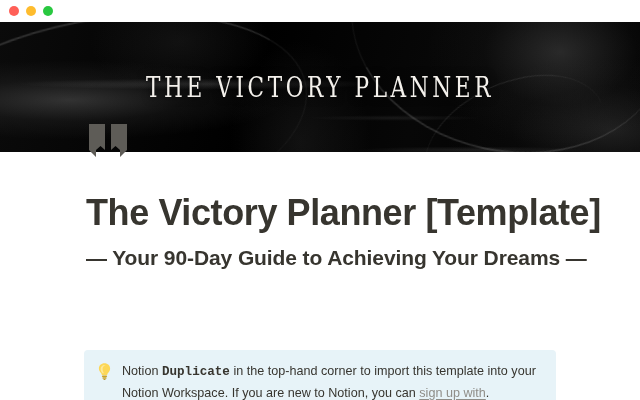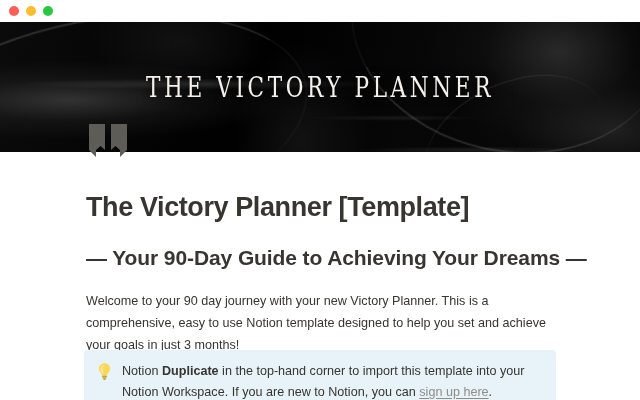--- a/index.html
+++ b/index.html
@@ -144,21 +144,21 @@
     top: 152px; left: 0;
     width: 640px;
     height: 248px;
     background: #ffffff;
   }
 
   .page-title {
     position: absolute;
     left: 86px;
     top: 40px;
-    font-size: 27px;
+    font-size: 36px;
     font-weight: bold;
     color: #37352f;
     letter-spacing: -0.4px;
     white-space: nowrap;
   }
 
   .page-subtitle {
     position: absolute;
     left: 86px;
     top: 94px;
@@ -197,21 +197,21 @@
     flex: 0 0 auto;
     width: 17px;
     height: 18px;
     margin-top: 1px;
   }
   .callout-text {
     font-size: 12.6px;
     line-height: 21px;
     color: #37352f;
   }
-  .callout-text b { font-weight: bold; }
+  .callout-text b { font-weight: bold; font-family: Liberation Mono, monospace; }
   .callout-link {
     color: #8f8d88;
     text-decoration: underline;
     text-underline-offset: 2px;
     cursor: pointer;
   }
 </style>
 </head>
 <body>
 
@@ -239,29 +239,28 @@
       <path d="M24 0 H40 V26 L33 33 V26 L28.5 22 L24 26 Z" fill="#5e5c57"></path>
     </svg>
   </div>
 
   <div class="page-body">
 
     <div class="page-title">The Victory Planner [Template]</div>
 
     <div class="page-subtitle">— Your 90-Day Guide to Achieving Your Dreams —</div>
 
-    <div class="page-paragraph">Welcome to your 90 day journey with your new Victory Planner. This is a comprehensive, easy to use Notion template designed to help you set and achieve your goals in just 3 months!</div>
 
     <div class="callout">
       <span class="callout-icon">
         <svg viewBox="0 0 17 18" width="17" height="18" xmlns="http://www.w3.org/2000/svg">
           <path d="M8.5 1.2 C5.2 1.2 2.9 3.6 2.9 6.6 C2.9 8.6 3.9 9.9 4.9 11.1 C5.4 11.7 5.7 12.2 5.8 12.9 H11.2 C11.3 12.2 11.6 11.7 12.1 11.1 C13.1 9.9 14.1 8.6 14.1 6.6 C14.1 3.6 11.8 1.2 8.5 1.2 Z" fill="#fcd757"></path>
           <path d="M6.6 11.3 C6.0 10.5 4.6 9.3 4.6 6.9 C4.6 4.6 6.3 2.9 8.5 2.9 C9.0 2.9 9.4 3.0 9.8 3.1 C7.9 3.6 6.6 5.1 6.6 7.0 C6.6 8.6 7.3 9.9 7.9 11.3 Z" fill="#fde89a"></path>
           <rect x="5.9" y="13.5" width="5.2" height="1.5" rx="0.7" fill="#c9a227"></rect>
           <rect x="6.4" y="15.3" width="4.2" height="1.4" rx="0.7" fill="#c9a227"></rect>
           <path d="M7.2 17.0 H9.8 C9.5 17.7 9.1 18 8.5 18 C7.9 18 7.5 17.7 7.2 17.0 Z" fill="#b8931f"></path>
         </svg>
       </span>
-      <span class="callout-text"><span>Notion </span><b>Duplicate</b><span> in the top-hand corner to import this template into your Notion Workspace. If you are new to Notion, you can </span><a class="callout-link">sign up here</a><span>.</span></span>
+      <span class="callout-text"><span>Notion </span><b>Duplicate</b><span> in the top-hand corner to import this template into your Notion Workspace. If you are new to Notion, you can </span><a class="callout-link">sign up with</a><span>.</span></span>
     </div>
 
   </div>
 </div>
 
 </body></html>

